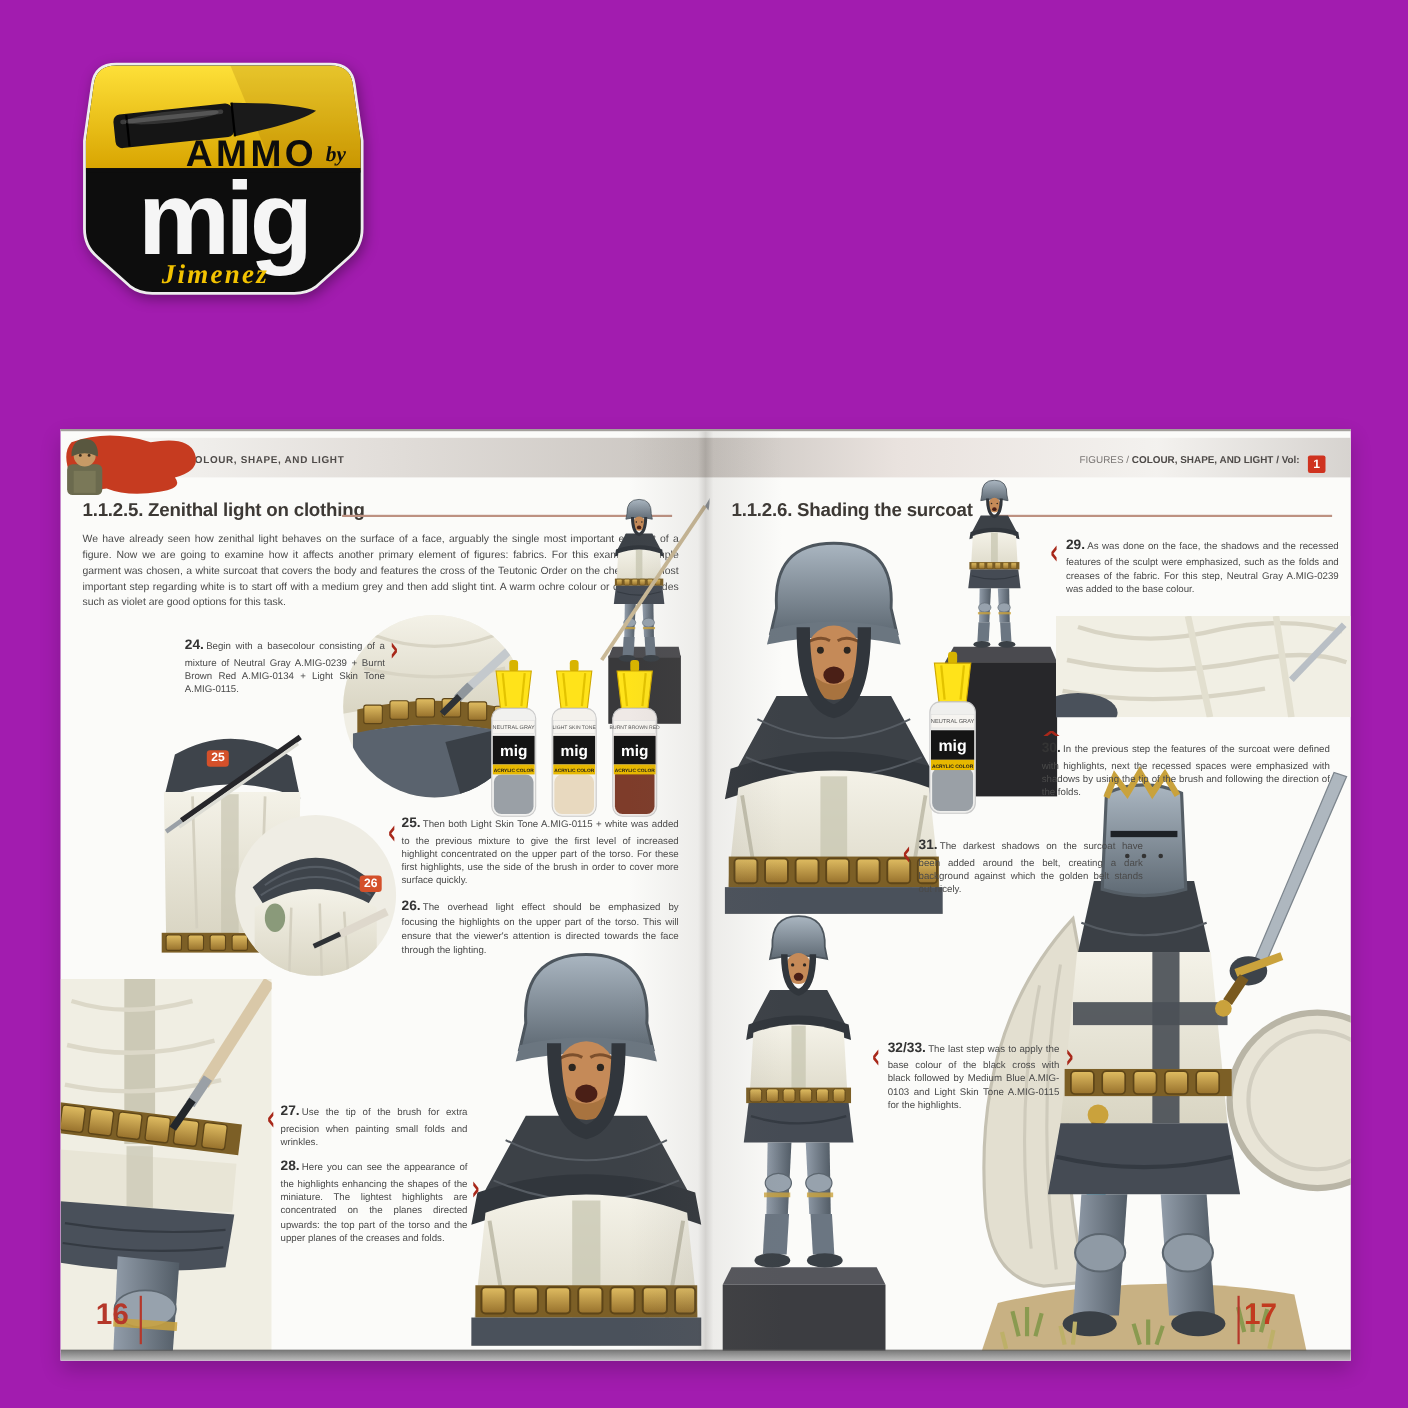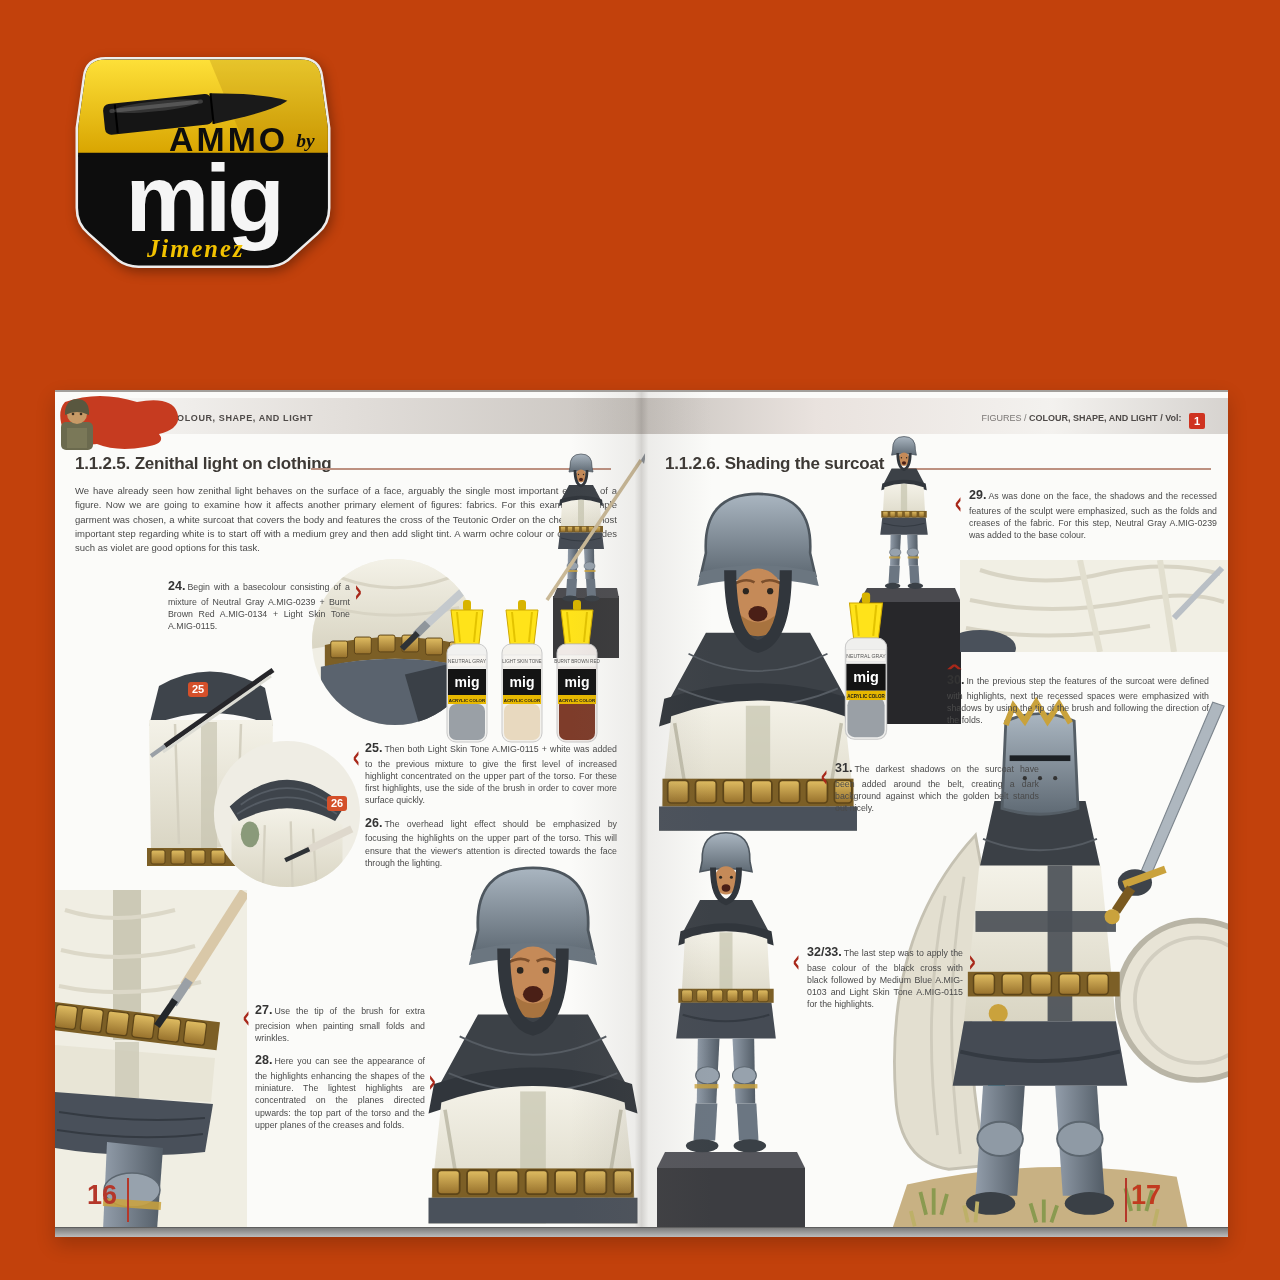--- a/index.html
+++ b/index.html
@@ -1,16 +1,16 @@
 <!DOCTYPE html>
 <html><head>
 <meta charset="utf-8">
 <style>
   html,body{margin:0;padding:0;background:#fefefe;}
-  .stage{position:relative;width:1280px;height:1280px;background:#c2410c;overflow:hidden;
+  .stage{position:relative;width:1280px;height:1280px;background:#a21caf;overflow:hidden;
          font-family:"Liberation Sans","DejaVu Sans",sans-serif;}
   
   .logo{position:absolute;left:75px;top:56px;width:256px;height:214px;filter:drop-shadow(2px 4px 6px rgba(0,0,0,.35));}
   
   .spread{position:absolute;left:55px;top:390px;width:1173px;height:845px;background:#fbfbf9;
           border-top:2px solid #a3a09c;box-shadow:0 8px 18px rgba(0,0,0,.20);overflow:hidden;}
   .spine{position:absolute;inset:0;pointer-events:none;z-index:30;
          background:linear-gradient(to right,transparent 44%,rgba(110,104,98,.10) 49.4%,rgba(70,64,58,.22) 50%,rgba(110,104,98,.10) 50.6%,transparent 56%);}
   .bottom-edge{position:absolute;left:0;right:0;bottom:0;height:9px;z-index:31;
          background:linear-gradient(#7c7c7c,#bcbcbc);border-top:1px solid #5f5f5f;}

